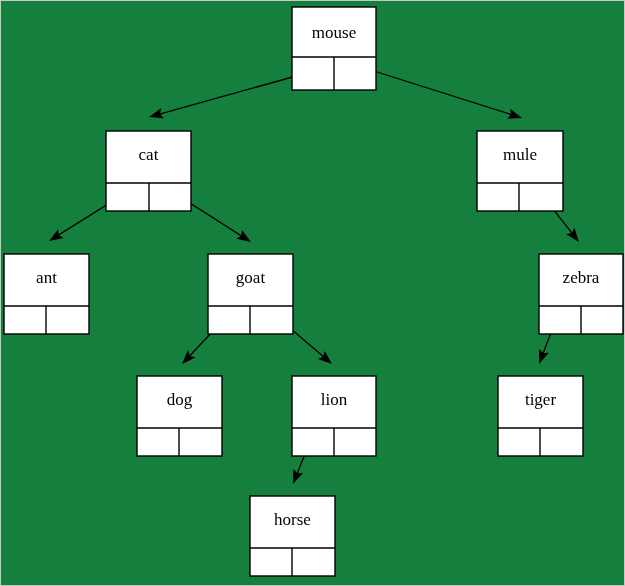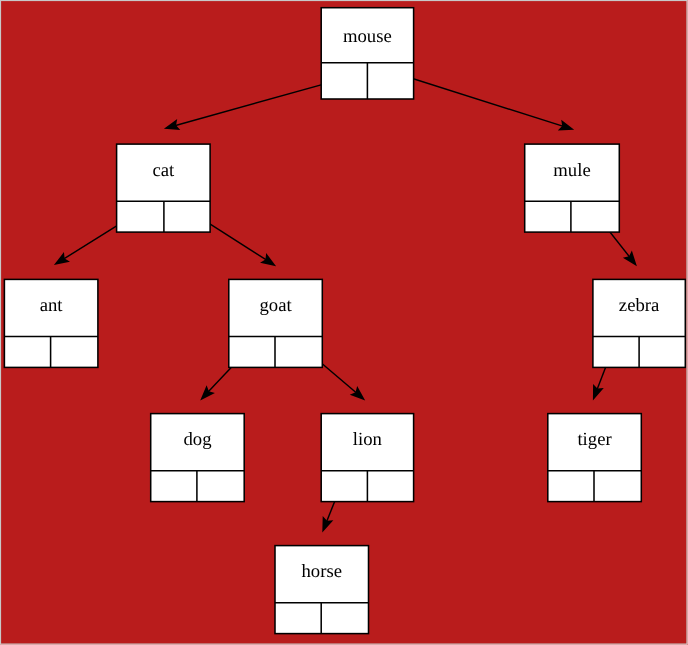--- a/index.html
+++ b/index.html
@@ -7,21 +7,21 @@
     padding: 0;
     background: #ffffff;
   }
   body {
     font-family: "Liberation Serif", "DejaVu Serif", serif;
   }
   #diagram-frame {
     position: relative;
     width: 625px;
     height: 586px;
-    background: #b91c1c;
+    background: #15803d;
     border: 1px solid #c8c8c8;
     box-sizing: border-box;
     overflow: hidden;
   }
   #tree-svg {
     position: absolute;
     top: 0;
     left: 0;
     width: 625px;
     height: 586px;

